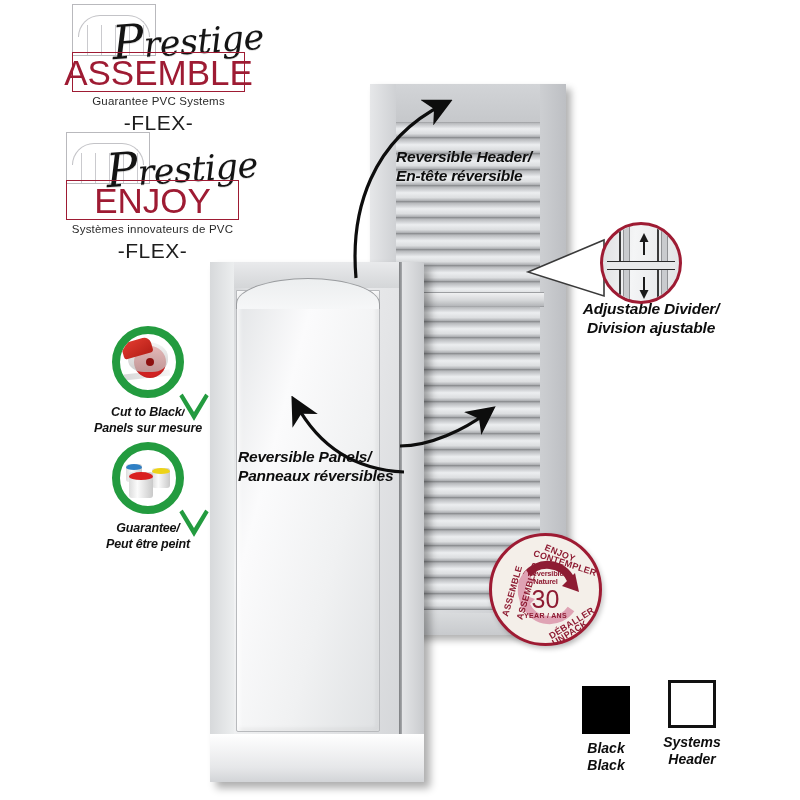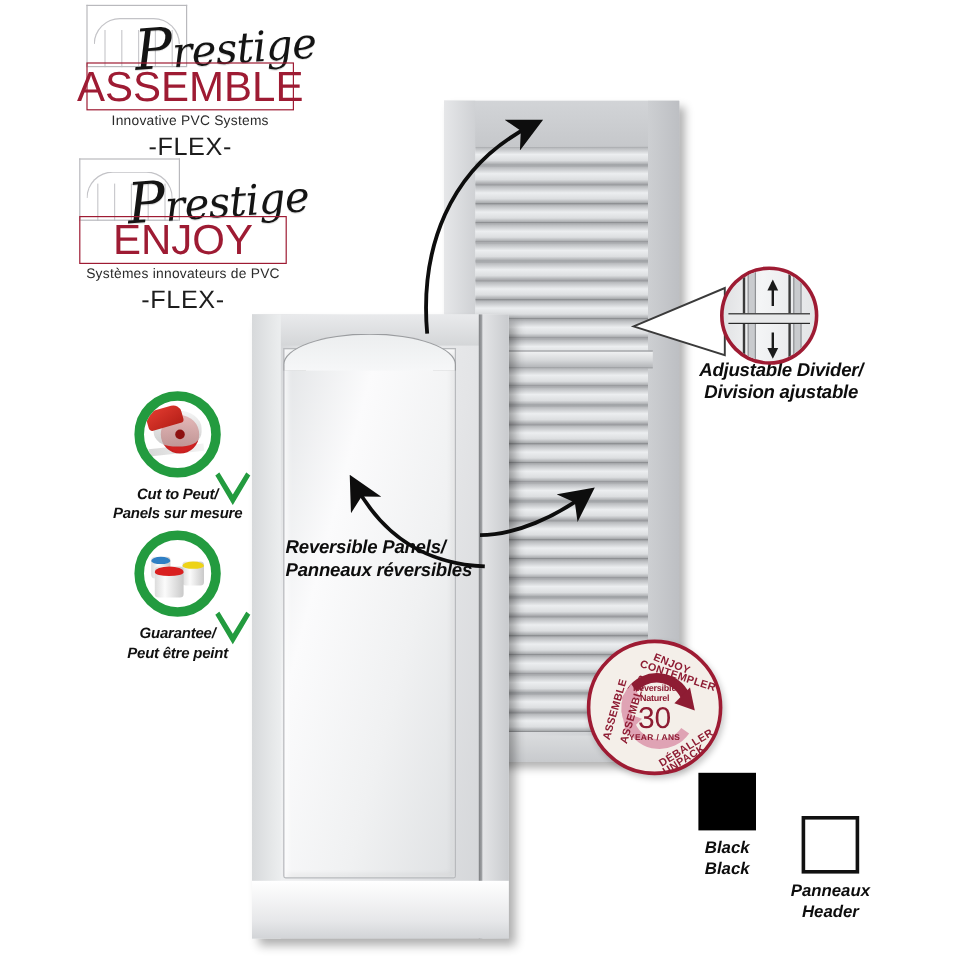--- a/index.html
+++ b/index.html
@@ -217,21 +217,21 @@
   .badge-txt{position:absolute;font-weight:bold;color:#8e1c33;letter-spacing:.3px;}
   #bt-enjoy{left:52px;top:12px;font-size:9px;transform:rotate(22deg);}
   #bt-contempler{left:40px;top:22px;font-size:9px;transform:rotate(18deg);}
   #bt-assemble{left:-6px;top:50px;font-size:9px;transform:rotate(-74deg);}
   #bt-assembler{left:6px;top:50px;font-size:9px;transform:rotate(-74deg);}
   #bt-deballer{left:54px;top:82px;font-size:9px;transform:rotate(-32deg);}
   #bt-unpack{left:58px;top:92px;font-size:9px;transform:rotate(-32deg);}
 
   
   .swatch-group{position:absolute;text-align:center;width:80px;}
-  #sw-black{left:566px;top:644px;}
+  #sw-black{left:566px;top:686px;}
   #sw-natural{left:652px;top:680px;}
   .swatch{width:48px;height:48px;margin:0 auto;box-sizing:border-box;}
   .swatch.black{background:#000;}
   .swatch.natural{background:#fff;border:3px solid #111;}
   .swatch-label{
     margin-top:6px;font-size:14px;font-style:italic;font-weight:bold;color:#0d0d0d;line-height:1.2;
   }
 </style>
 </head>
 <body>
@@ -244,21 +244,21 @@
       <div class="slat" style="left:14px"></div>
       <div class="slat" style="left:28px"></div>
       <div class="slat" style="left:42px"></div>
       <div class="slat" style="left:56px"></div>
       <div class="slat" style="left:70px"></div>
       <div class="base"></div>
     </div>
     <div class="logo-script"><span class="cap">P</span><span>restige</span></div>
     <div class="logo-bar"></div>
     <div class="logo-word">ASSEMBLE</div>
-    <div class="logo-tag">Innovative PVC Systems</div>
+    <div class="logo-tag">Guarantee PVC Systems</div>
     <div class="logo-flex">-FLEX-</div>
   </div>
 
   <div class="logo-block" id="logo-volets">
     <div class="logo-house">
       <div class="arch"></div>
       <div class="slat" style="left:14px"></div>
       <div class="slat" style="left:28px"></div>
       <div class="slat" style="left:42px"></div>
       <div class="slat" style="left:56px"></div>
@@ -282,21 +282,21 @@
         <div class="saw-hub"></div>
       </div>
       <div class="ring"></div>
       <div class="feat-arrow">
         <svg width="34" height="36" viewBox="0 0 34 36">
           <path d="M6 2 L17 20 L28 2 L33 6 L17 33 L1 6 Z" fill="#239B3F" stroke="#ffffff" stroke-width="2.2"></path>
         </svg>
       </div>
     </div>
     <div class="feat-label">
-      <span>Cut to Peut/</span><br>
+      <span>Cut to Black/</span><br>
       <span>Panels sur mesure</span>
     </div>
   </div>
 
   <div class="feat" id="feat-paint">
     <div class="feat-ring">
       <div class="inner">
         <div class="can can-body" style="left:6px;top:14px;width:16px;height:18px;">
           <div class="can-lip" style="background:#2f7fc4;"></div>
         </div>
@@ -384,20 +384,24 @@
 
     <path d="M356,278 C350,210 372,140 444,104" fill="none" stroke="#0d0d0d" stroke-width="3.2" marker-end="url(#ah)"></path>
 
     <path d="M404,472 C360,470 322,452 296,404" fill="none" stroke="#0d0d0d" stroke-width="3.2" marker-end="url(#ah)"></path>
 
     <path d="M400,446 C430,446 464,430 488,412" fill="none" stroke="#0d0d0d" stroke-width="3.2" marker-end="url(#ah)"></path>
 
     <path d="M528,272 L604,240 L604,296 Z" fill="#ffffff" stroke="#3a3a3a" stroke-width="1.6"></path>
   </svg>
 
+  <div class="callout" id="co-header">
+    <div>Reversible Header/</div>
+    <div>En-tête réversible</div>
+  </div>
 
   <div class="callout" id="co-panels">
     <div>Reversible Panels/</div>
     <div>Panneaux réversibles</div>
   </div>
 
   <div class="callout" id="co-divider">
     <div>Adjustable Divider/</div>
     <div>Division ajustable</div>
   </div>
@@ -443,18 +447,18 @@
     <div class="swatch black"></div>
     <div class="swatch-label">
       <span>Black</span><br>
       <span>Black</span>
     </div>
   </div>
 
   <div class="swatch-group" id="sw-natural">
     <div class="swatch natural"></div>
     <div class="swatch-label">
-      <span>Panneaux</span><br>
+      <span>Systems</span><br>
       <span>Header</span>
     </div>
   </div>
 
 </div>
 
 </body></html>

